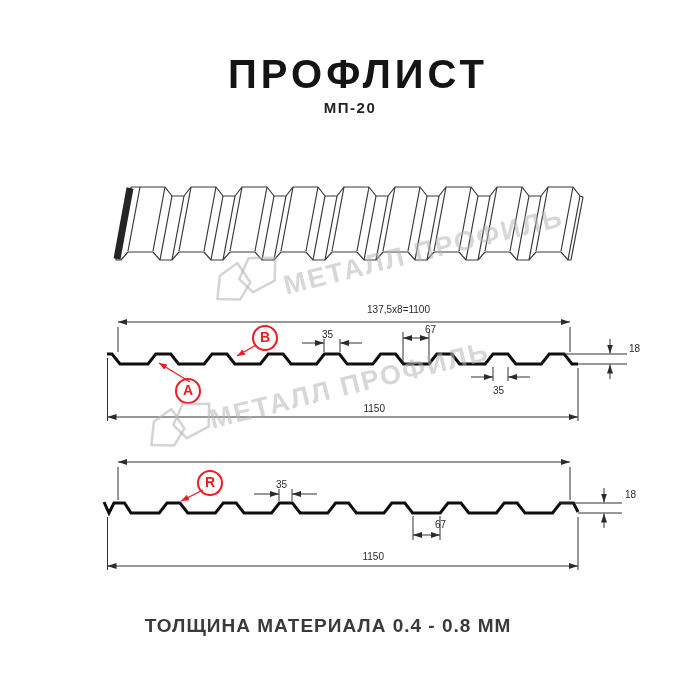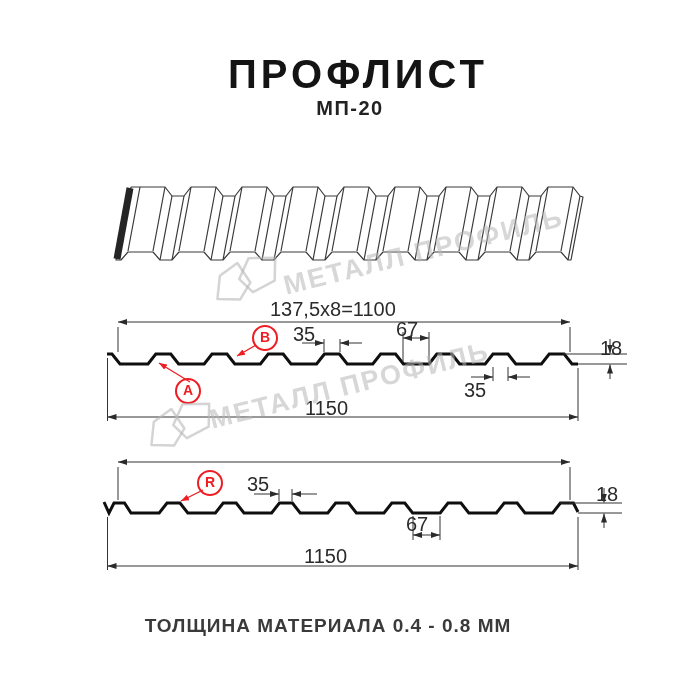--- a/index.html
+++ b/index.html
@@ -1,23 +1,23 @@
 <!DOCTYPE html>
 <html><head>
 <meta charset="utf-8">
 <style>
   html,body{margin:0;padding:0;background:#fff;}
   .page{position:relative;width:700px;height:700px;background:#fff;overflow:hidden;
         font-family:"Liberation Sans", sans-serif;}
   .abs{position:absolute;}
   .title{left:0;top:52px;width:700px;text-align:center;font-size:40px;font-weight:bold;
          letter-spacing:4px;color:#141414;line-height:44px;padding-left:8px;}
-  .subtitle{left:0;top:98px;width:700px;text-align:center;font-size:20px;font-weight:bold;
+  .subtitle{left:0;top:98px;width:700px;text-align:center;font-size:15px;font-weight:bold;
             letter-spacing:1.5px;color:#222;line-height:20px;}
-  .dim{font-size:20px;color:#2b2b2b;text-align:left;line-height:15px;height:15px;}
+  .dim{font-size:10px;color:#2b2b2b;text-align:right;line-height:15px;height:15px;}
   .badge{width:22px;height:22px;border:2px solid #ee1c23;border-radius:50%;color:#ee1c23;
          font-size:14px;font-weight:bold;text-align:center;line-height:21px;background:rgba(255,255,255,0);}
   .wm-text{color:rgba(183,183,183,0.55);font-size:27px;font-weight:bold;letter-spacing:2px;
            white-space:nowrap;transform:rotate(-14deg);transform-origin:0 50%;height:34px;line-height:34px;}
   .wm-logo{transform:rotate(-14deg);}
   .footer{left:0;top:615px;width:656px;text-align:center;font-size:19px;font-weight:bold;
           letter-spacing:1px;color:#3a3a3a;}
   svg{display:block;}
 </style>
 </head>

